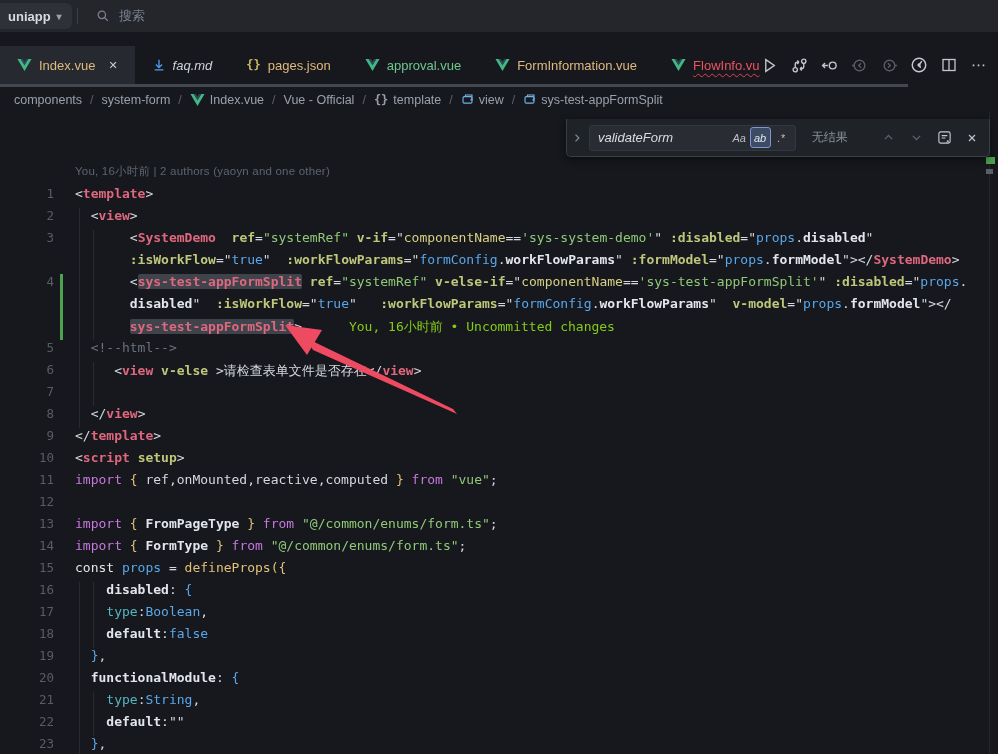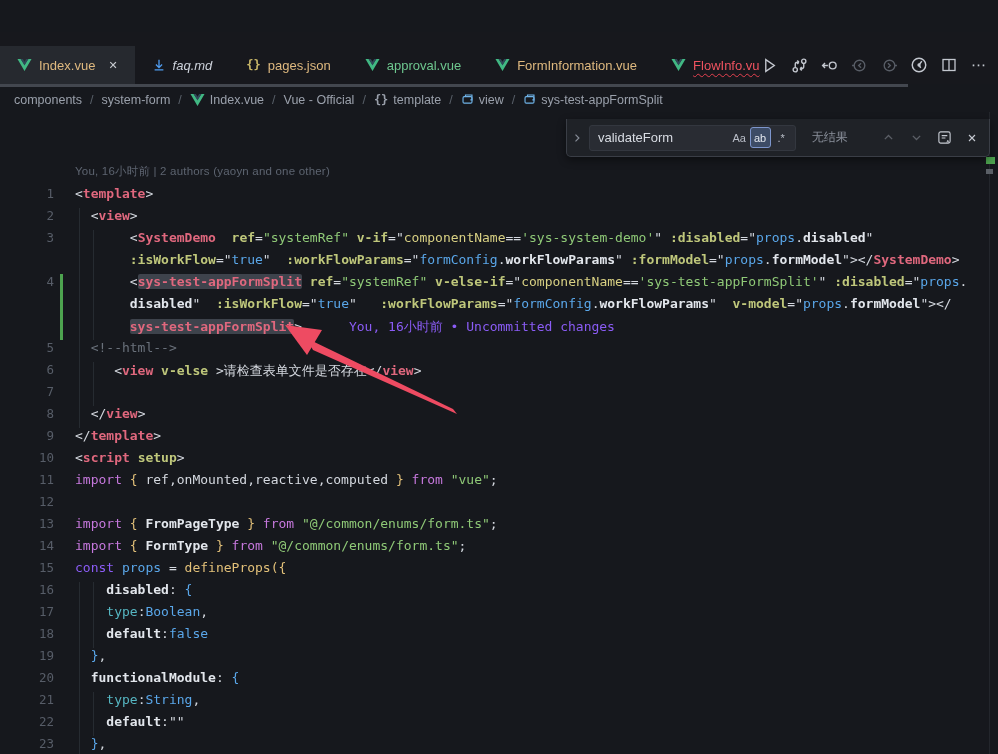--- a/index.html
+++ b/index.html
@@ -34,21 +34,21 @@
   #breadcrumbs { position:absolute; left:0; top:87px; width:998px; height:25px; display:flex; align-items:center;
     padding-left:14px; font-size:12.5px; color:#9aa0ab; gap:5px; white-space:nowrap; }
   #breadcrumbs .sep { color:#596069; margin:0 3px; }
   #breadcrumbs .bc { display:flex; align-items:center; gap:5px; }
   
   #find { position:absolute; left:566px; top:119px; width:424px; height:38px; background:#1f2227;
     border:1px solid #3a3e46; border-top:none; border-radius:0 0 5px 5px; box-shadow:0 3px 8px rgba(0,0,0,.45);
     display:flex; align-items:center; padding:0 6px 0 4px; gap:6px; z-index:20; }
   #find .expander { color:#878d98; display:flex; }
   #find-input { width:208px; height:26px; background:#292c33; border:1px solid #33373f; border-radius:3px;
-    display:flex; align-items:center; padding:0 3px 0 8px; }
+    display:flex; align-items:center; padding:0 3px 0 8px;font-style:italic; }
   #find-input .q { color:#d8dce3; font-size:13px; flex:1; font-family:"Liberation Sans",sans-serif; }
   .toggle { min-width:21px; height:21px; border-radius:3px; display:flex; align-items:center; justify-content:center;
     color:#b9bec8; font-size:11px; border:1px solid transparent; padding:0 2px; }
   .toggle.on { background:#3d4c66; border-color:#7d96cd; color:#e3e7ee; }
   #find .result { color:#8b919c; font-size:12px; margin:0 8px 0 10px; min-width:52px; }
   .find-btn { width:22px; height:22px; display:flex; align-items:center; justify-content:center; border-radius:3px; }
   .find-btn.dim { opacity:.42; }
   
   #editor { position:absolute; left:18px; top:112px; width:998px; height:642px; }
   #code { position:absolute; left:0; top:52px; width:998px; }
@@ -65,20 +65,34 @@
   #ruler-line { position:absolute; left:989px; top:112px; width:1px; height:642px; background:#23262c; }
   .ov { position:absolute; }
   
   #arrow { position:absolute; left:0; top:0; z-index:30; pointer-events:none; }
 </style>
 </head>
 <body>
 
 <div id="app">
 
+  <div id="titlebar">
+    <div id="project-chip">
+      <span>uniapp</span>
+      <span class="chev">▾</span>
+    </div>
+    <div id="tb-sep"></div>
+    <div id="tb-search">
+      <svg width="14" height="14" viewBox="0 0 16 16" fill="none" stroke="#7b8290" stroke-width="1.4">
+          <circle cx="6.7" cy="6.7" r="4.2"></circle>
+          <path d="M10 10l3.6 3.6"></path>
+        </svg>
+      <span>搜索</span>
+    </div>
+  </div>
 
   <div id="tabbar">
       <div class="tab active">
         <span style="display:flex">
           <svg width="15" height="14" viewBox="0 0 16 14">
             <path d="M0.5 0.5h3.4L8 6.6l4.1-6.1h3.4L8 13.5z" fill="#41b883"></path>
             <path d="M3.9 0.5h2.3L8 3.4 9.8 0.5h2.3L8 7.5z" fill="#2f4858"></path>
           </svg>
         </span>
         <span class="lab" style="color:#dfb97f">Index.vue</span>
@@ -262,21 +276,21 @@
         <div class="row">
           <span class="chbar"></span>
           <span class="guide" style="left:61px"></span>
           <span class="guide" style="left:75px"></span>
           <pre><span style="color:#d4d8df;">       </span><span style="color:#e2e6ec;font-weight:bold;">disabled</span><span style="color:#d4d8df;">"  </span><span style="color:#bfc77b;font-weight:bold;">:isWorkFlow</span><span style="color:#d4d8df;">="</span><span style="color:#5aa7ea;">true</span><span style="color:#d4d8df;">"   </span><span style="color:#bfc77b;font-weight:bold;">:workFlowParams</span><span style="color:#d4d8df;">="</span><span style="color:#5aa7ea;">formConfig</span><span style="color:#d4d8df;">.</span><span style="color:#e2e6ec;font-weight:bold;">workFlowParams</span><span style="color:#d4d8df;">"  </span><span style="color:#bfc77b;font-weight:bold;">v-model</span><span style="color:#d4d8df;">="</span><span style="color:#5aa7ea;">props</span><span style="color:#d4d8df;">.</span><span style="color:#e2e6ec;font-weight:bold;">formModel</span><span style="color:#d4d8df;">"&gt;&lt;/</span></pre>
         </div>
         <div class="row">
           <span class="chbar"></span>
           <span class="guide" style="left:61px"></span>
           <span class="guide" style="left:75px"></span>
-          <pre><span style="color:#d4d8df;">       </span><span class="hl" style="color:#e0687e;font-weight:bold;">sys-test-appFormSplit</span><span style="color:#d4d8df;">&gt;</span><span style="color:#8b5cf6;">      You, 16小时前 • Uncommitted changes</span></pre>
+          <pre><span style="color:#d4d8df;">       </span><span class="hl" style="color:#e0687e;font-weight:bold;">sys-test-appFormSplit</span><span style="color:#d4d8df;">&gt;</span><span style="color:#84cc16;">      You, 16小时前 • Uncommitted changes</span></pre>
         </div>
         <div class="row">
           <span class="num">5</span>
           <span class="guide" style="left:61px"></span>
           <pre><span style="color:#6a717b;">  &lt;!--html--&gt;</span></pre>
         </div>
         <div class="row">
           <span class="num">6</span>
           <span class="guide" style="left:61px"></span>
           <span class="guide" style="left:75px"></span>
@@ -311,21 +325,21 @@
         <div class="row">
           <span class="num">13</span>
           <pre><span style="color:#c678dd;">import</span><span style="color:#d4d8df;"> </span><span style="color:#e2c079;">{</span><span style="color:#e2e6ec;font-weight:bold;"> FromPageType </span><span style="color:#e2c079;">}</span><span style="color:#d4d8df;"> </span><span style="color:#c678dd;">from</span><span style="color:#d4d8df;"> </span><span style="color:#8fc977;">"@/common/enums/form.ts"</span><span style="color:#d4d8df;">;</span></pre>
         </div>
         <div class="row">
           <span class="num">14</span>
           <pre><span style="color:#c678dd;">import</span><span style="color:#d4d8df;"> </span><span style="color:#e2c079;">{</span><span style="color:#e2e6ec;font-weight:bold;"> FormType </span><span style="color:#e2c079;">}</span><span style="color:#d4d8df;"> </span><span style="color:#c678dd;">from</span><span style="color:#d4d8df;"> </span><span style="color:#8fc977;">"@/common/enums/form.ts"</span><span style="color:#d4d8df;">;</span></pre>
         </div>
         <div class="row">
           <span class="num">15</span>
-          <pre><span style="color:#8b5cf6;">const</span><span style="color:#d4d8df;"> </span><span style="color:#5aa7ea;">props</span><span style="color:#d4d8df;"> = </span><span style="color:#e2c079;">defineProps({</span></pre>
+          <pre><span style="color:#e5e5e5;">const</span><span style="color:#d4d8df;"> </span><span style="color:#5aa7ea;">props</span><span style="color:#d4d8df;"> = </span><span style="color:#e2c079;">defineProps({</span></pre>
         </div>
         <div class="row">
           <span class="num">16</span>
           <span class="guide" style="left:61px"></span>
           <span class="guide" style="left:75px"></span>
           <pre><span style="color:#d4d8df;">    </span><span style="color:#e2e6ec;font-weight:bold;">disabled</span><span style="color:#d4d8df;">: </span><span style="color:#5aa7ea;">{</span></pre>
         </div>
         <div class="row">
           <span class="num">17</span>
           <span class="guide" style="left:61px"></span>

